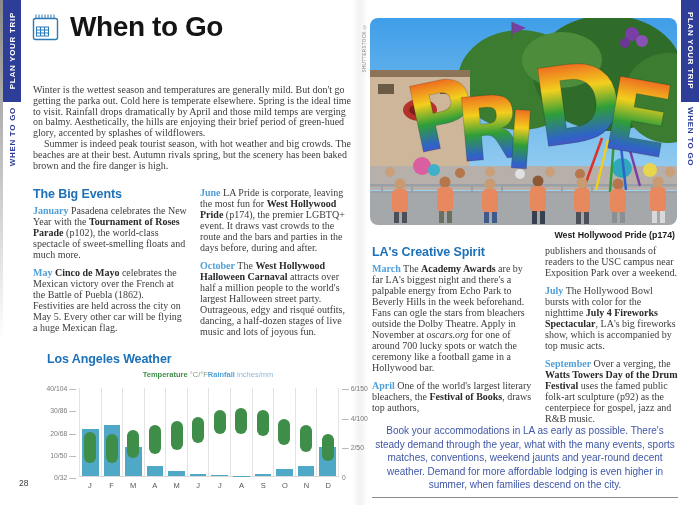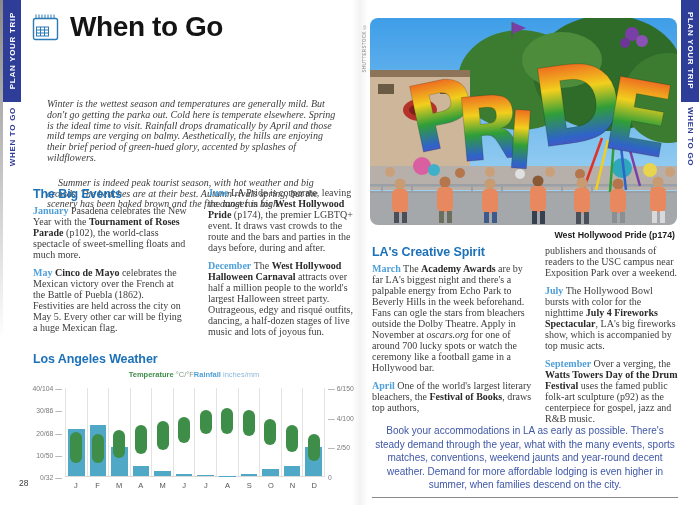--- a/index.html
+++ b/index.html
@@ -30,36 +30,36 @@
   .subband-right{right:0;}
   .subband .vtext{color:var(--sidebar_blue);}
 
   
   .title-row{position:absolute;left:32px;top:11px;display:flex;align-items:center;gap:11px;}
   .page-title{font-size:28px;font-weight:bold;color:#141414;letter-spacing:-.4px;}
   .intro{position:absolute;left:33px;top:56px;width:322px;font-size:9.8px;font-weight:bold;
     color:#1c1c1c;line-height:1.3;letter-spacing:-.1px;}
   .lead-body{position:absolute;left:33px;top:85px;width:321px;
     font-family:"Liberation Serif",serif;font-size:10px;line-height:1.08;color:#3c3c3c;}
-  .lead-body p{margin:14px;font-style:italic;}
+  .lead-body p{margin:0;}
   .lead-body p.indent{text-indent:11px;}
 
   .section-heading{font-size:12.5px;font-weight:bold;color:var(--heading_blue);margin:0 0 4px;letter-spacing:-.1px;}
   .two-col{display:flex;}
-  .big-events{position:absolute;left:33px;top:187px;width:322px;gap:21px;}
+  .big-events{position:absolute;left:33px;top:187px;width:322px;gap:13px;}
   .col{flex:none;}
   .big-events .col1{width:154px;}
   .big-events .col2{width:155px;}
   .event{font-family:"Liberation Serif",serif;font-size:10px;line-height:1.1;color:#3c3c3c;margin:0 0 7px;}
   .seg-month{color:var(--month_blue);font-weight:bold;}
   .seg-bold{font-weight:bold;color:#2a2a2a;}
   .seg-italic{font-style:italic;}
 
   
-  .weather{position:absolute;left:33px;top:352px;width:322px;}
+  .weather{position:absolute;left:47px;top:352px;width:322px;}
   .axis-head{display:flex;justify-content:center;margin-top:4px;font-size:7.5px;}
   .axis-head .lab-temp b{color:var(--temp_green);}
   .axis-head .lab-temp span{color:#7d9a7f;}
   .axis-head .lab-rain b{color:var(--month_blue);}
   .axis-head .lab-rain span{color:#8fb8d8;}
   .chart-area{position:relative;height:89px;margin:9px 30px 0 32px;}
   .plot{position:absolute;inset:0;display:flex;border-bottom:1px solid #d9d9d9;}
   .cb{flex:1;position:relative;border-left:1px solid #e3e3e3;}
   .cb:last-child{border-right:1px solid #e3e3e3;}
   .rain-bar{position:absolute;left:2px;right:2px;bottom:0;background:var(--rain_teal);}
@@ -137,21 +137,21 @@
     <div class="col col1">
       <h3 class="section-heading">The Big Events</h3>
       <div>
           <p class="event"><span class="seg-month">January</span><span> Pasadena celebrates the New Year with the </span><span class="seg-bold">Tournament of Roses Parade</span><span> (p102), the world-class spectacle of sweet-smelling floats and much more.</span></p>
           <p class="event"><span class="seg-month">May</span><span> </span><span class="seg-bold">Cinco de Mayo</span><span> celebrates the Mexican victory over the French at the Battle of Puebla (1862). Festivities are held across the city on May 5. Every other car will be flying a huge Mexican flag.</span></p>
         </div>
     </div>
     <div class="col col2">
       <div>
           <p class="event"><span class="seg-month">June</span><span> LA Pride is corporate, leaving the most fun for </span><span class="seg-bold">West Hollywood Pride</span><span> (p174), the premier LGBTQ+ event. It draws vast crowds to the route and the bars and parties in the days before, during and after.</span></p>
-          <p class="event"><span class="seg-month">December</span><span> The </span><span class="seg-bold">West Hollywood Halloween Carnaval</span><span> attracts over half a million people to the world's largest Halloween street party. Outrageous, edgy and risqué outfits, dancing, a half-dozen stages of live music and lots of joyous fun.</span></p>
+          <p class="event"><span class="seg-month">October</span><span> The </span><span class="seg-bold">West Hollywood Halloween Carnaval</span><span> attracts over half a million people to the world's largest Halloween street party. Outrageous, edgy and risqué outfits, dancing, a half-dozen stages of live music and lots of joyous fun.</span></p>
         </div>
     </div>
   </div>
 
   <div class="weather">
     <h3 class="section-heading">Los Angeles Weather</h3>
     <div class="axis-head">
       <span class="lab-temp"><b>Temperature</b> <span>°C/°F</span></span>
       <span class="lab-rain"><b>Rainfall</b> <span>inches/mm</span></span>
     </div>

